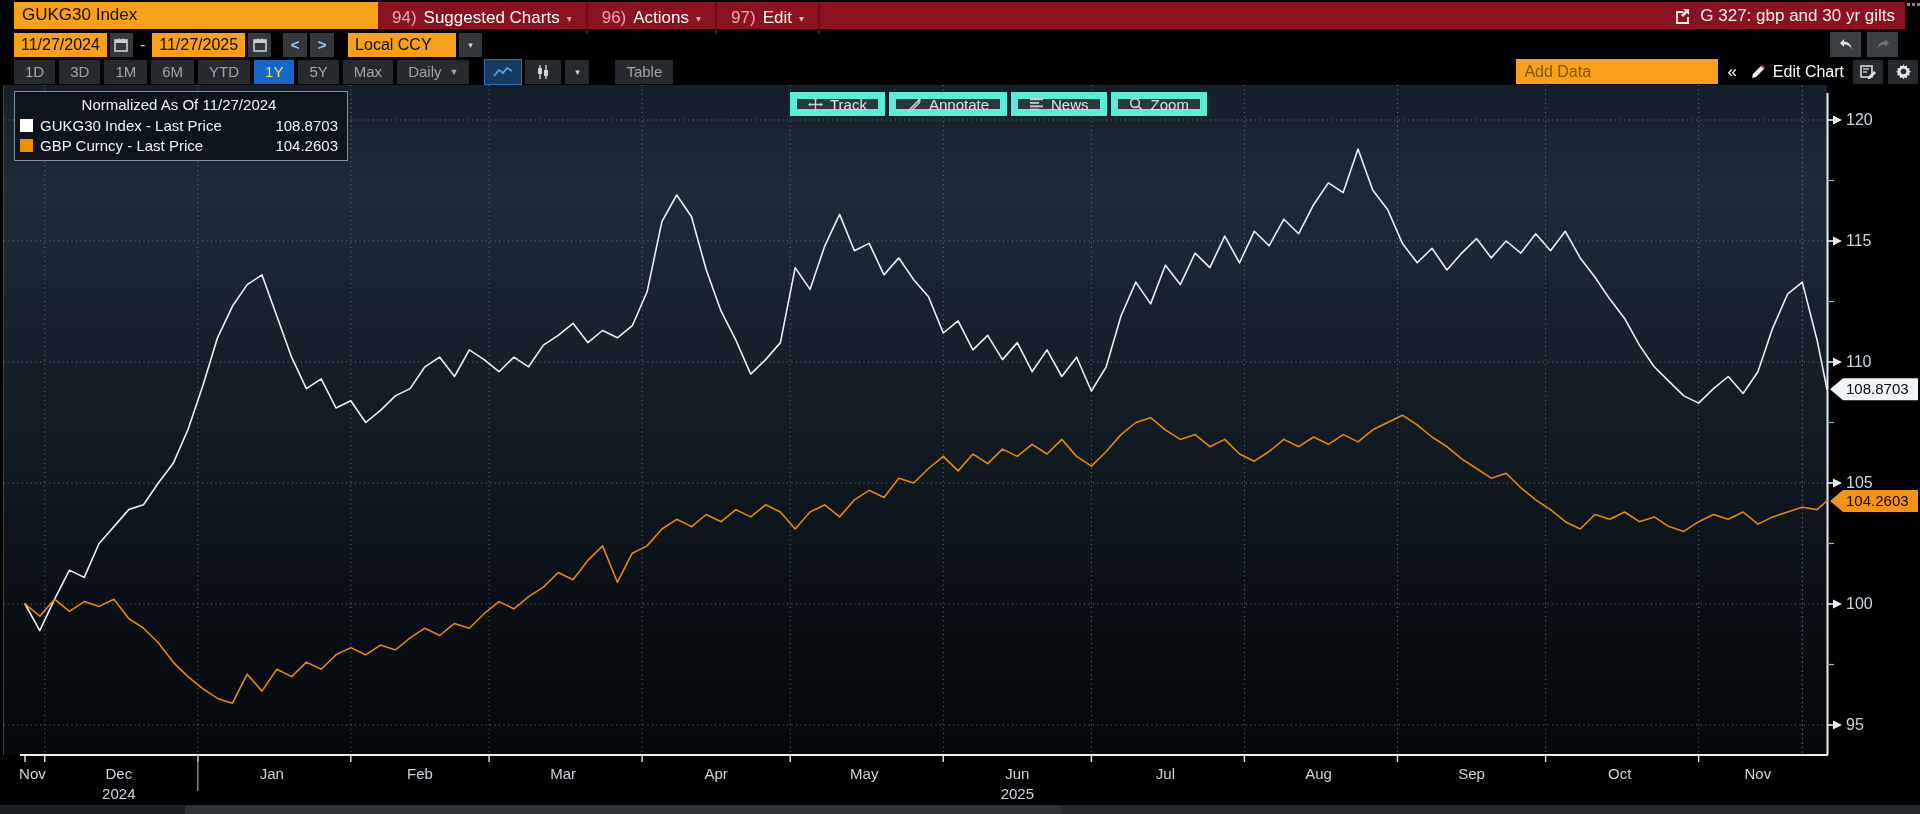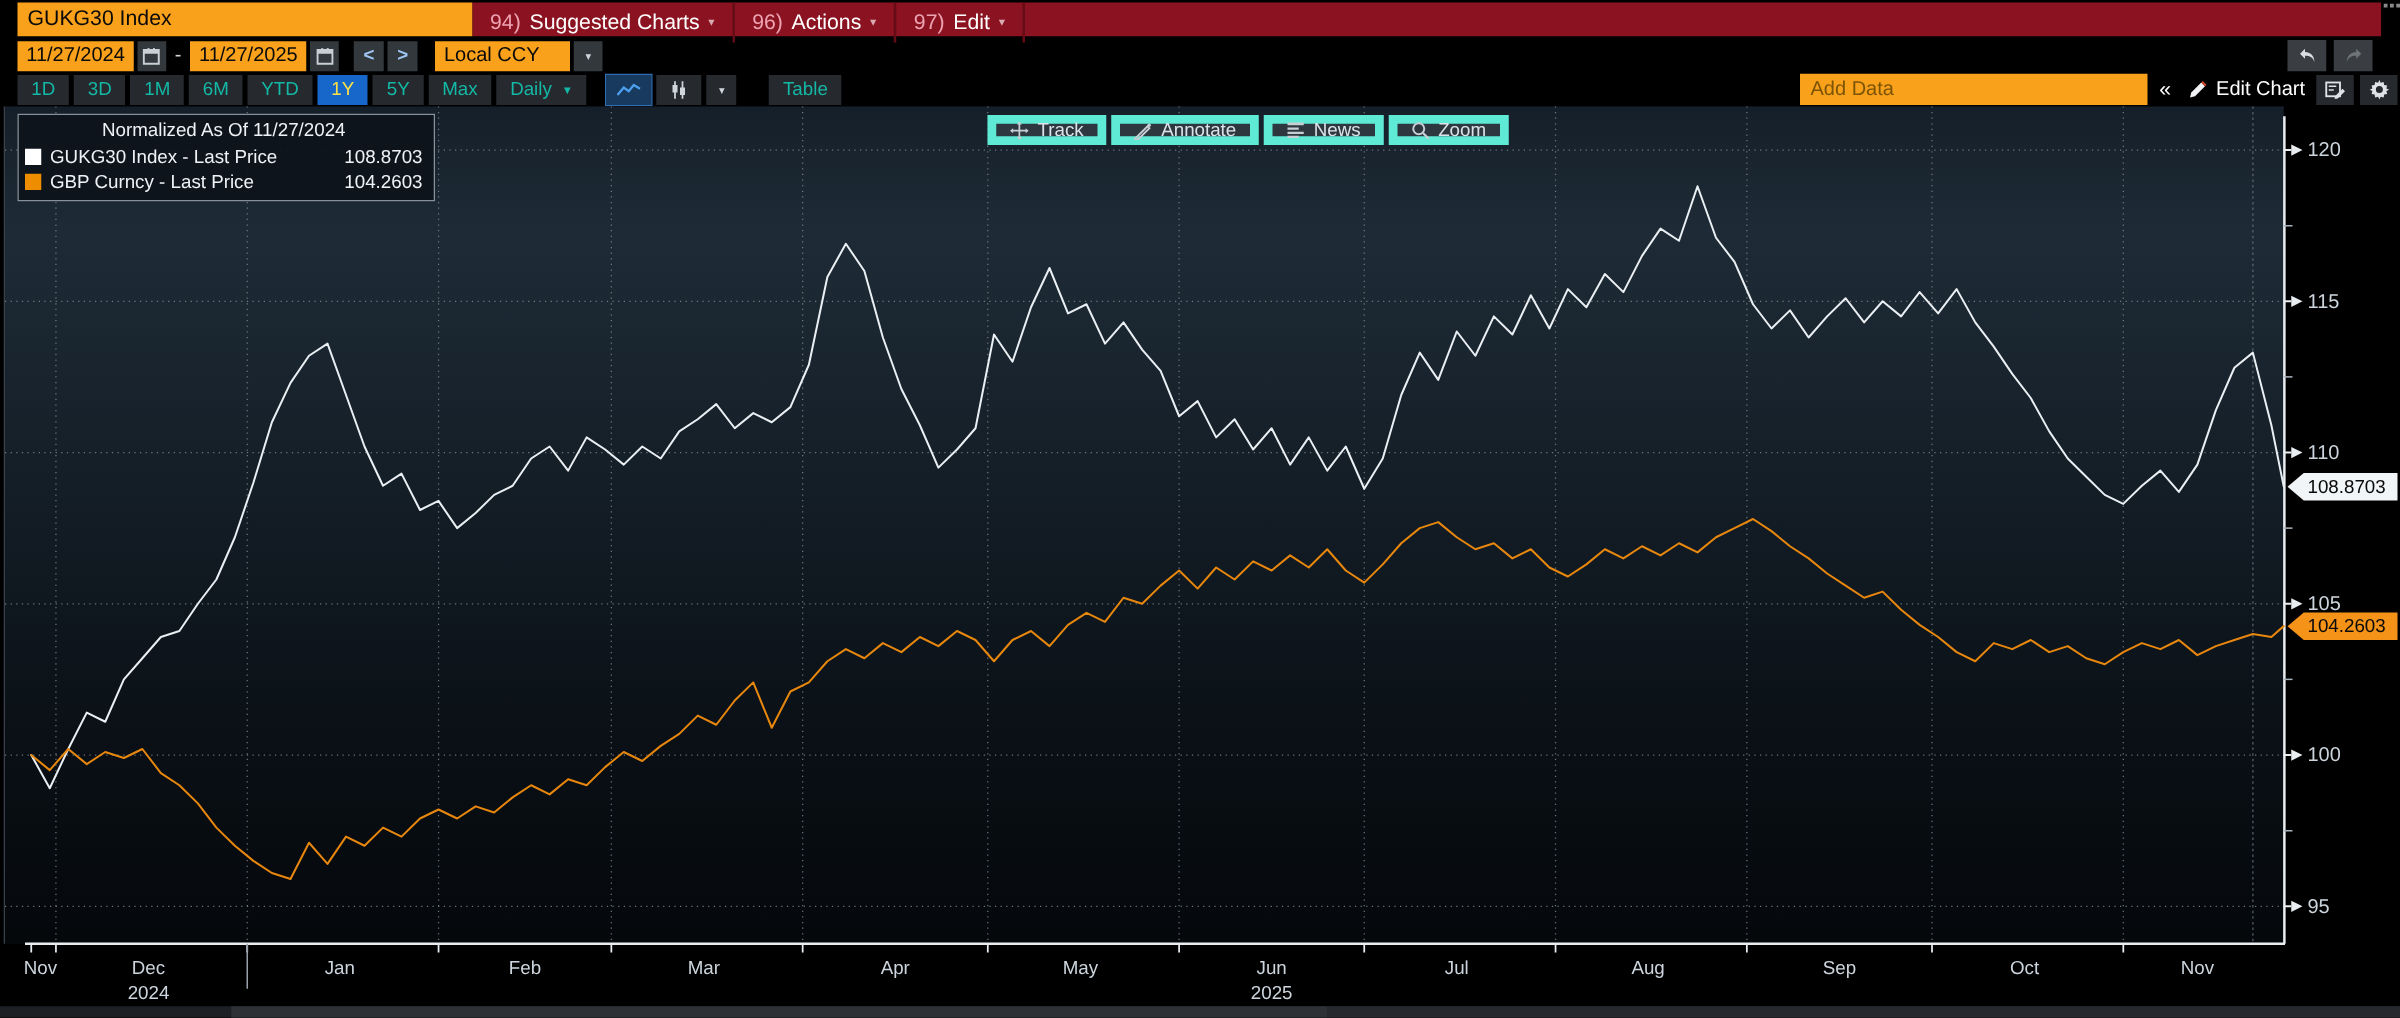--- a/index.html
+++ b/index.html
@@ -27,28 +27,28 @@
   .sq-btn { height:24px; min-width:23px; background:#33383d; color:#cfd5da; display:flex; align-items:center;
     justify-content:center; font-size:13px; }
   .nav-btn { color:#9ec7f2; font-size:15px; font-weight:bold; min-width:24px; }
   .dash { color:#d8d8d8; font-size:16px; padding:0 4px; }
   .hist-btns { position:absolute; right:22px; top:0; display:flex; gap:6px; }
   .hist-btn { width:31px; height:25px; background:#3a3e42; display:flex; align-items:center; justify-content:center; }
 
   
   .row2 { position:absolute; top:59px; left:0; width:1920px; height:26px; display:flex; align-items:center; }
   .row2 .lead { display:flex; align-items:center; gap:4px; margin-left:14px; }
-  .tbtn { background:#26292d; color:#14b8a6; font-size:15px; height:24px; line-height:24px; padding:0 11px;
+  .tbtn { background:#26292d; color:#a3a3a3; font-size:15px; height:24px; line-height:24px; padding:0 11px;
     white-space:nowrap; }
   .tbtn.sel { background:#1767cb; color:#fde047; }
   .icon-tbtn { width:36px; height:24px; background:#26292d; display:flex; align-items:center; justify-content:center; }
   .icon-tbtn.sel { background:#173a5e; outline:1px solid #2f6eb5; }
   .small-caret { width:24px; }
   .r2-right { position:absolute; right:2px; top:0; display:flex; align-items:center; gap:5px; }
-  .add-data { width:278px; height:25px; background:#f9a11b; color:#7c5406; font-size:16px; line-height:25px; padding:0 8px; }
+  .add-data { width:202px; height:25px; background:#f9a11b; color:#7c5406; font-size:16px; line-height:25px; padding:0 8px; }
   .chev-btn { color:#fff; background:transparent; font-size:17px; padding:0 4px; }
   .edit-chart { display:flex; align-items:center; gap:7px; color:#fff; font-size:16px; padding:0 4px; white-space:nowrap; }
   .mini-icon-btn { width:30px; height:24px; background:#26292d; display:flex; align-items:center; justify-content:center; }
 
   
   .chart { position:absolute; top:85px; left:0; width:1920px; height:729px; background:#000; }
   #chart-svg { position:absolute; top:0; left:0; }
   svg text { font-family:"Liberation Sans", sans-serif; }
 
   .legend { position:absolute; left:14px; top:6px; width:334px; background:rgba(13,19,27,0.93);
@@ -81,20 +81,29 @@
     </div>
     <div class="menu-item">
       <span class="menu-num">96)</span>
       <span>Actions</span>
       <span class="mcaret">▾</span>
     </div>
     <div class="menu-item">
       <span class="menu-num">97)</span>
       <span>Edit</span>
       <span class="mcaret">▾</span>
+    </div>
+    <div class="doc-title">
+      <span style="display:flex;">
+        <svg width="17" height="17" viewBox="0 0 17 17">
+            <path d="M2 4 h7 v2 H4 v9 h9 v-5 h2 v7 H2 Z" fill="#e8e8e8"></path>
+            <path d="M9 2 h6 v6 l-2-2 -4 4 -2-2 4-4 Z" fill="#e8e8e8"></path>
+          </svg>
+      </span>
+      <span>G 327: gbp and 30 yr gilts</span>
     </div>
   </div>
   <div class="edge-strip">
     <span class="edge-dots">
         <i></i>
         <i></i>
         <i></i>
       </span>
   </div>
 </div>

